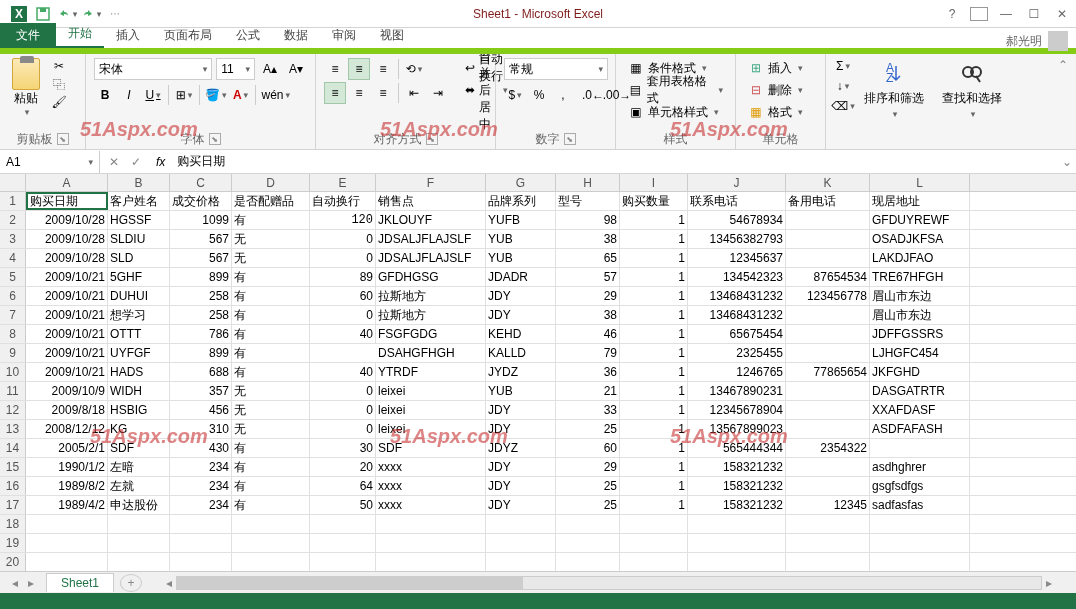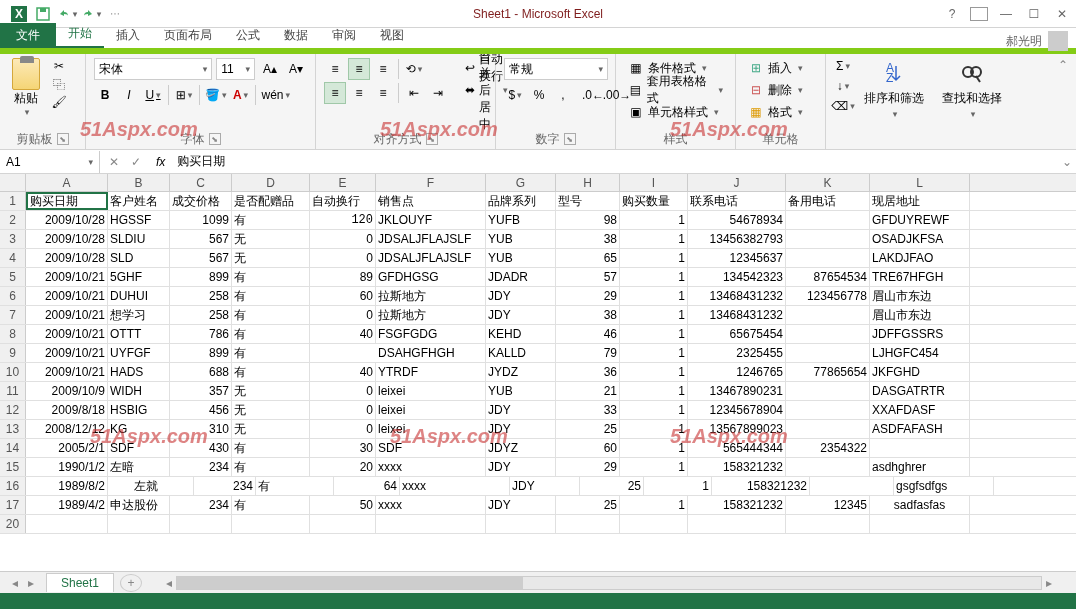--- a/index.html
+++ b/index.html
@@ -583,21 +583,21 @@
         <div class="cell" style="width: 70px;">JDY</div>
         <div class="cell r" style="width: 64px;">29</div>
         <div class="cell r" style="width: 68px;">1</div>
         <div class="cell r" style="width: 98px;">158321232</div>
         <div class="cell" style="width: 84px;"></div>
         <div class="cell" style="width: 100px;">asdhghrer</div>
       </div>
       <div class="grow">
         <div class="rowh">16</div>
         <div class="cell r" style="width: 82px;">1989/8/2</div>
-        <div class="cell" style="width: 62px; margin-left: 24px;">左就</div>
+        <div class="cell" style="width: 62px;">左就</div>
         <div class="cell r" style="width: 62px;">234</div>
         <div class="cell" style="width: 78px;">有</div>
         <div class="cell r" style="width: 66px;">64</div>
         <div class="cell" style="width: 110px;">xxxx</div>
         <div class="cell" style="width: 70px;">JDY</div>
         <div class="cell r" style="width: 64px;">25</div>
         <div class="cell r" style="width: 68px;">1</div>
         <div class="cell r" style="width: 98px;">158321232</div>
         <div class="cell" style="width: 84px;"></div>
         <div class="cell" style="width: 100px;">gsgfsdfgs</div>
@@ -608,21 +608,51 @@
         <div class="cell" style="width: 62px;">申达股份</div>
         <div class="cell r" style="width: 62px;">234</div>
         <div class="cell" style="width: 78px;">有</div>
         <div class="cell r" style="width: 66px;">50</div>
         <div class="cell" style="width: 110px;">xxxx</div>
         <div class="cell" style="width: 70px;">JDY</div>
         <div class="cell r" style="width: 64px;">25</div>
         <div class="cell r" style="width: 68px;">1</div>
         <div class="cell r" style="width: 98px;">158321232</div>
         <div class="cell r" style="width: 84px;">12345</div>
-        <div class="cell" style="width: 100px; text-align: center;">sadfasfas</div>
+        <div class="cell" style="width: 100px;">sadfasfas</div>
+      </div>
+      <div class="grow">
+        <div class="rowh">18</div>
+        <div class="cell" style="width: 82px;"></div>
+        <div class="cell" style="width: 62px;"></div>
+        <div class="cell" style="width: 62px;"></div>
+        <div class="cell" style="width: 78px;"></div>
+        <div class="cell" style="width: 66px;"></div>
+        <div class="cell" style="width: 110px;"></div>
+        <div class="cell" style="width: 70px;"></div>
+        <div class="cell" style="width: 64px;"></div>
+        <div class="cell" style="width: 68px;"></div>
+        <div class="cell" style="width: 98px;"></div>
+        <div class="cell" style="width: 84px;"></div>
+        <div class="cell" style="width: 100px;"></div>
+      </div>
+      <div class="grow">
+        <div class="rowh">19</div>
+        <div class="cell" style="width: 82px;"></div>
+        <div class="cell" style="width: 62px;"></div>
+        <div class="cell" style="width: 62px;"></div>
+        <div class="cell" style="width: 78px;"></div>
+        <div class="cell" style="width: 66px;"></div>
+        <div class="cell" style="width: 110px;"></div>
+        <div class="cell" style="width: 70px;"></div>
+        <div class="cell" style="width: 64px;"></div>
+        <div class="cell" style="width: 68px;"></div>
+        <div class="cell" style="width: 98px;"></div>
+        <div class="cell" style="width: 84px;"></div>
+        <div class="cell" style="width: 100px;"></div>
       </div>
       <div class="grow">
         <div class="rowh">20</div>
         <div class="cell" style="width: 82px;"></div>
         <div class="cell" style="width: 62px;"></div>
         <div class="cell" style="width: 62px;"></div>
         <div class="cell" style="width: 78px;"></div>
         <div class="cell" style="width: 66px;"></div>
         <div class="cell" style="width: 110px;"></div>
         <div class="cell" style="width: 70px;"></div>

